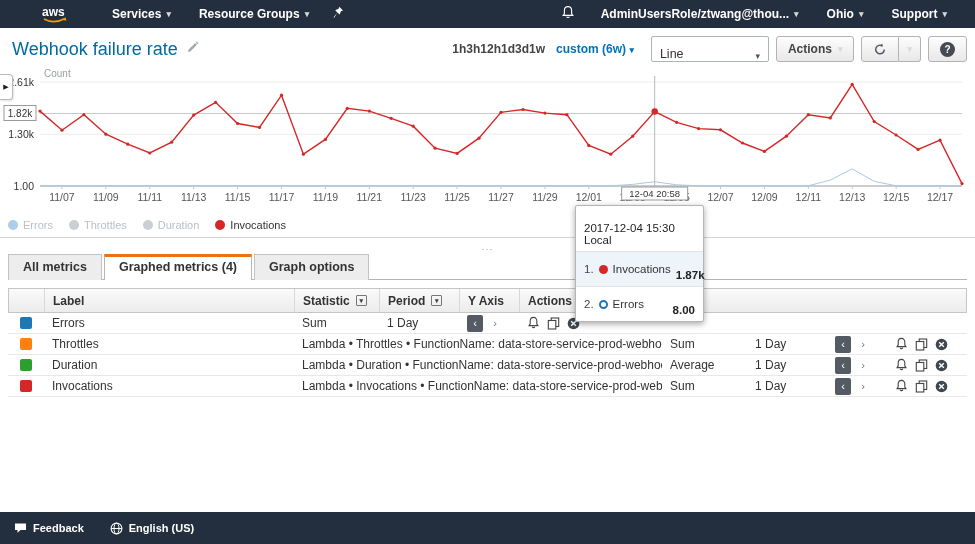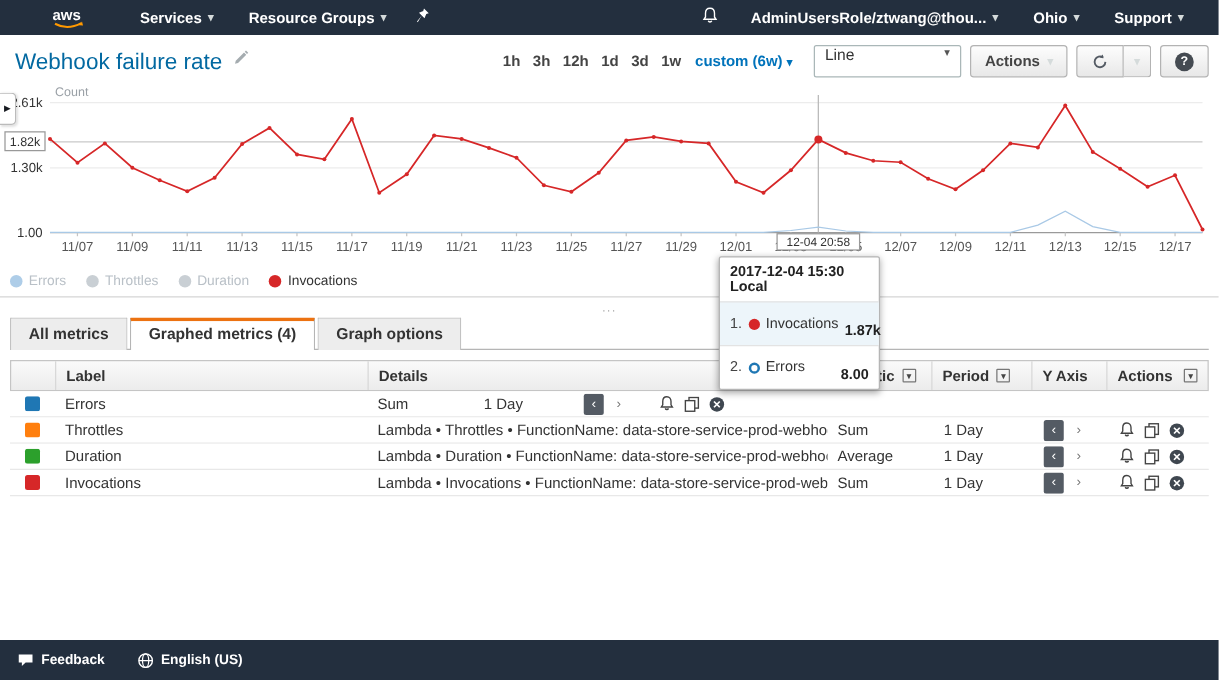--- a/index.html
+++ b/index.html
@@ -18,27 +18,27 @@
   .navitem { display: flex; align-items: center; gap: 5px; font-weight: 700; padding: 0 14px; cursor: pointer; white-space: nowrap; justify-content: center; }
   .caret { font-size: 9px; color: #d5dbdb; }
   .nav-right { margin-left: auto; display: flex; align-items: center; }
   .pin { padding: 0 10px; }
   .bell-wrap { padding: 0 12px; }
   
   .title-row { height: 38px; display: flex; align-items: center; padding: 4px 8px 0 12px; }
   .page-title { font-size: 18px; font-weight: 400; color: #0369a1; }
   .pencil { margin-left: 8px; cursor: pointer; opacity: .75; }
   .controls { margin-left: auto; display: flex; align-items: center; gap: 7px; }
-  .ranges { display: flex; align-items: center; gap: 10px; font-size: 12px; font-weight: 700; color: #444; margin-right: 4px; }
+  .ranges { display: flex; align-items: center; font-size: 12px; font-weight: 700; color: #444; margin-right: 4px; }
   .ranges span { cursor: pointer; }
   .custom-range { color: #0073bb; font-weight: 700; font-size: 12px; cursor: pointer; margin-right: 10px; white-space: nowrap; }
   .custom-range .caret { color: #0073bb; }
   .select-box {
     width: 118px; height: 26px; background: #fff; border: 1px solid #aab7b8;
-    border-radius: 2px; display: flex; align-items: flex-start; font-size: 12.5px;
+    border-radius: 2px; display: flex; align-items: flex-end; font-size: 12.5px;
     padding: 0 8px; cursor: pointer; color: #333;
   }
   .select-box .caret { margin-left: auto; color: #555; }
   .btn {
     height: 26px; background: linear-gradient(#fdfdfd,#e8e8e8); border: 1px solid #b3b3b3;
     border-radius: 3px; font-size: 12px; font-weight: 700; color: #444;
     display: inline-flex; align-items: center; gap: 6px; padding: 0 11px; cursor: pointer;
   }
   .split { display: flex; }
   .split .btn:first-child { border-radius: 3px 0 0 3px; }
@@ -58,21 +58,21 @@
   .legend-dot { width: 10px; height: 10px; border-radius: 50%; }
   
   .divider-row { border-top: 1px solid #d5d5d5; height: 12px; text-align: center; }
   .divider-dots { font-size: 9px; color: #999; line-height: 7px; letter-spacing: 1px; cursor: row-resize; }
   
   .tooltip {
     position: absolute; left: 575px; top: 205px; width: 129px; background: #fff;
     border: 1px solid #b5b5b5; border-radius: 2px; box-shadow: 0 2px 6px rgba(0,0,0,.35);
     z-index: 30; font-size: 11.5px;
   }
-  .tooltip-title { font-weight: 700; padding: 6px 8px 5px; color: #222; }
+  .tooltip-title { font-weight: 400; padding: 16px 8px 5px; color: #222; }
   .tooltip-row { display: flex; align-items: center; gap: 5px; padding: 5px 8px; border-top: 1px solid #e3e3e3; }
   .tooltip-row.hl { background: #edf5fa; }
   .tt-idx { color: #444; }
   .tt-marker { width: 9px; height: 9px; border-radius: 50%; flex: 0 0 auto; }
   .tt-label { color: #333; }
   .tt-value { margin-left: auto; font-weight: 700; color: #222; margin-top: 12px; }
   
   .tabs-bar { margin: 2px 8px 0; border-bottom: 1px solid #b5b5b5; display: flex; align-items: flex-end; height: 29px; }
   .tab {
     background: #ededed; border: 1px solid #c2c2c2; border-bottom: none;
@@ -355,23 +355,20 @@
     <span class="tab active">Graphed metrics (4)</span>
     <span class="tab">Graph options</span>
   </div>
 
 <div class="metrics-table" id="metrics-table">
     <div class="mt-row mt-header">
       <div class="mt-cell c-swatch"></div>
       <div class="mt-cell c-label">
         <span>Label</span>
       </div>
-      <div class="mt-cell c-details">
-        <span>Details</span>
-      </div>
       <div class="mt-cell c-stat">
         <span>Statistic</span>
         <span class="editall">▾</span>
       </div>
       <div class="mt-cell c-period">
         <span>Period</span>
         <span class="editall">▾</span>
       </div>
       <div class="mt-cell c-yaxis">
         <span>Y Axis</span>

